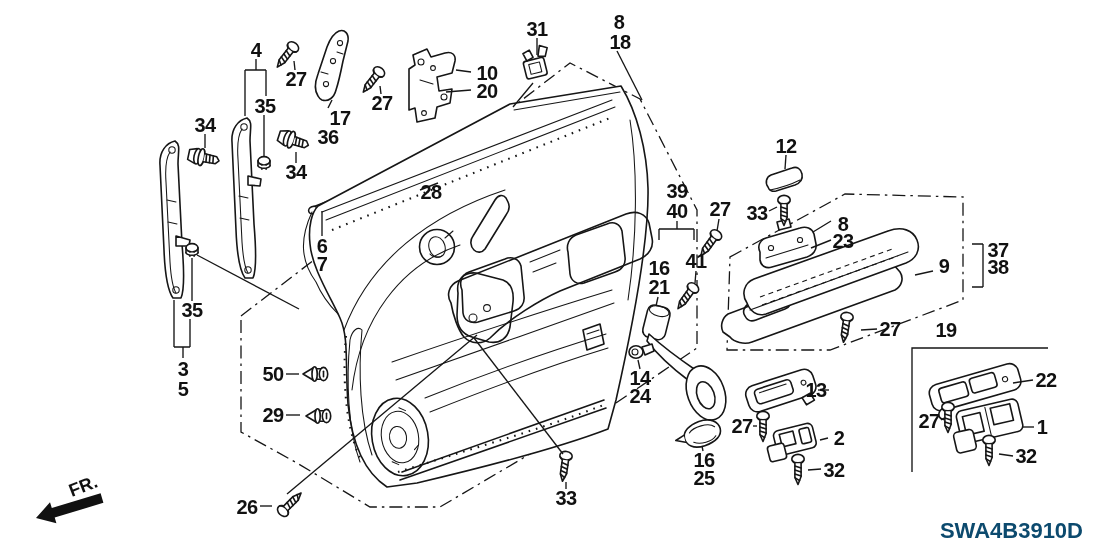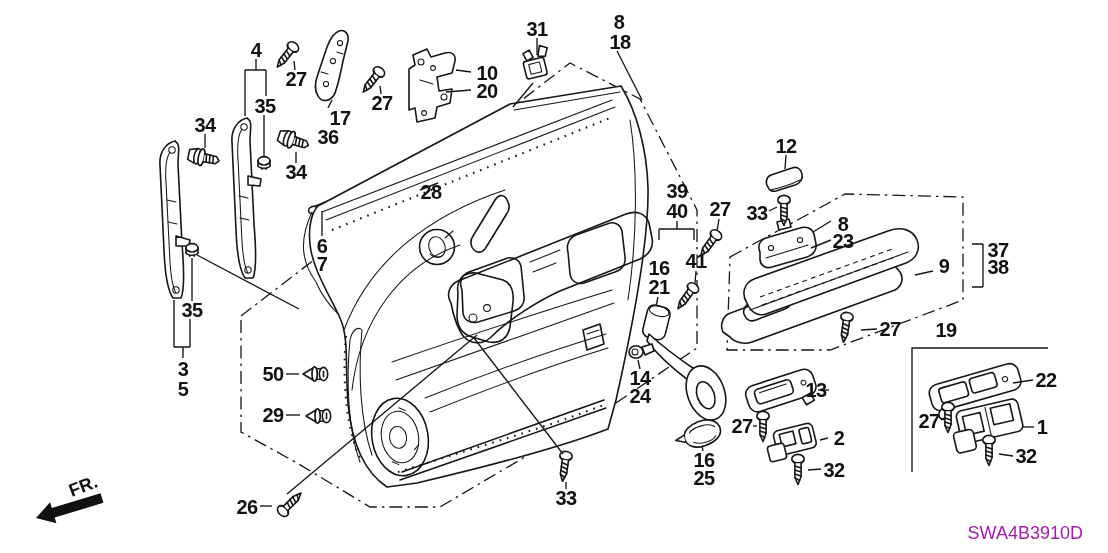--- a/index.html
+++ b/index.html
@@ -8,21 +8,21 @@
     font-family:"Liberation Sans", sans-serif;overflow:hidden;
   }
   .stage svg{position:absolute;left:0;top:0;}
   .callout{
     position:absolute;transform:translate(-50%,-50%);
     font-weight:bold;font-size:20px;line-height:1;color:#111;
     letter-spacing:-0.5px;white-space:nowrap;user-select:none;
   }
   .diagram-code{
     position:absolute;right:25px;bottom:9px;
-    font-weight:normal;font-size:18px;color:#a21caf;letter-spacing:0px;
+    font-weight:bold;font-size:22px;color:#0c4a6e;letter-spacing:0px;
   }
   .fr-label{
     position:absolute;left:66px;top:482px;
     font-weight:bold;font-size:18px;color:#111;
     transform:rotate(-21deg);transform-origin:left top;
   }
   
   .part{fill:#fff;stroke:#161616;stroke-width:1.6;stroke-linejoin:round;stroke-linecap:round;}
   .part2{fill:none;stroke:#161616;stroke-width:1.6;stroke-linejoin:round;stroke-linecap:round;}
   .thin{fill:none;stroke:#161616;stroke-width:1.05;stroke-linejoin:round;stroke-linecap:round;}

